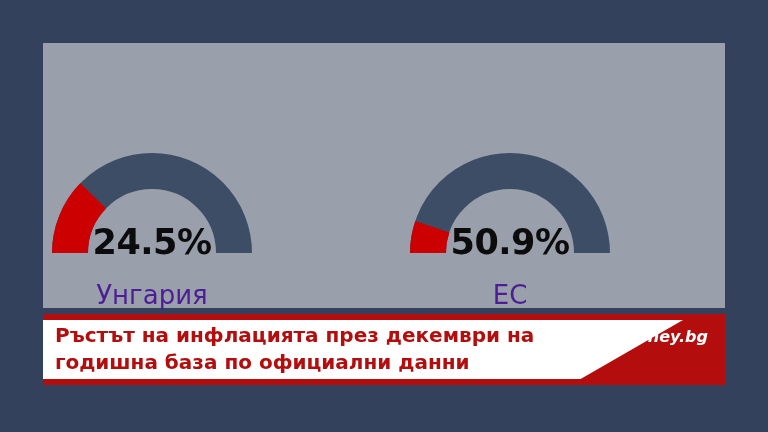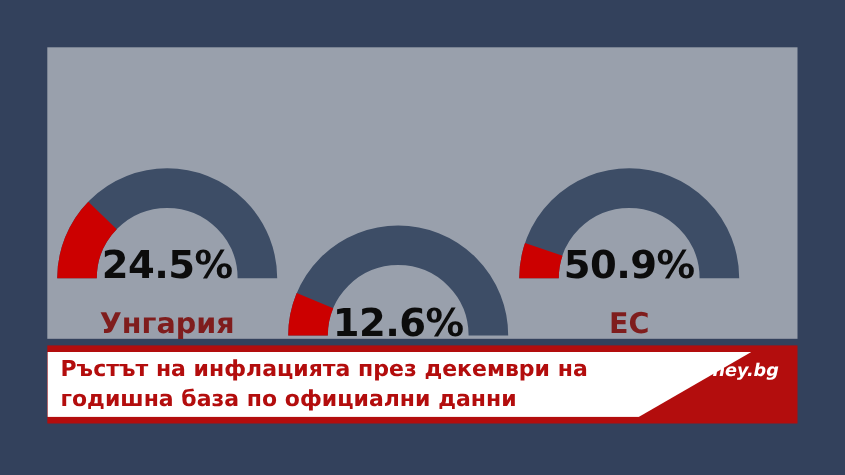--- a/index.html
+++ b/index.html
@@ -69,24 +69,24 @@
     text-align: center;
     font-size: 35px;
     font-weight: 700;
     color: #0c0c0c;
     letter-spacing: -0.5px;
     line-height: 1;
   }
   .gauge-label {
     margin-top: 26px;
     font-size: 26px;
-    color: #7f1d1d;
+    color: #4c1d95;
     line-height: 1;
     text-align: left;
-    font-weight: 700;
+    font-weight: 400;
   }
   
   #banner {
     position: absolute;
     left: 43px;
     top: 314px;
     width: 682px;
     height: 71px;
     background: #b30d0d;
     overflow: hidden;
@@ -138,27 +138,20 @@
           <svg viewBox="0 0 210 108">
             <path fill="none" stroke="#3d4d66" stroke-width="36" d="M 23 105 A 82 82 0 0 1 187 105"></path>
             <path class="gauge-arc" fill="none" stroke="#cc0000" stroke-width="36" d="M 23 105 A 82 82 0 0 1 187 105" stroke-dasharray="63.123478393554684 257.6468505859375"></path>
           </svg>
           <div class="gauge-value">24.5%</div>
         </div>
         <div class="gauge-label">Унгария</div>
       </div>
 
       <div class="gauge-cell">
-        <div class="gauge-wrap">
-          <svg viewBox="0 0 210 108">
-            <path fill="none" stroke="#3d4d66" stroke-width="36" d="M 23 105 A 82 82 0 0 1 187 105"></path>
-            <path class="gauge-arc" fill="none" stroke="#cc0000" stroke-width="36" d="M 23 105 A 82 82 0 0 1 187 105" stroke-dasharray="32.46350317382812 257.6468505859375"></path>
-          </svg>
-          <div class="gauge-value">12.6%</div>
-        </div>
       </div>
 
       <div class="gauge-cell">
         <div class="gauge-wrap">
           <svg viewBox="0 0 210 108">
             <path fill="none" stroke="#3d4d66" stroke-width="36" d="M 23 105 A 82 82 0 0 1 187 105"></path>
             <path class="gauge-arc" fill="none" stroke="#cc0000" stroke-width="36" d="M 23 105 A 82 82 0 0 1 187 105" stroke-dasharray="26.795272460937504 257.6468505859375"></path>
           </svg>
           <div class="gauge-value">50.9%</div>
         </div>

